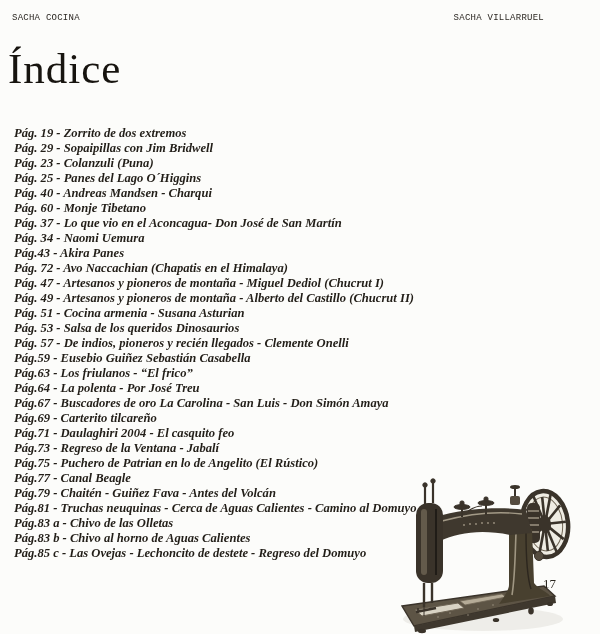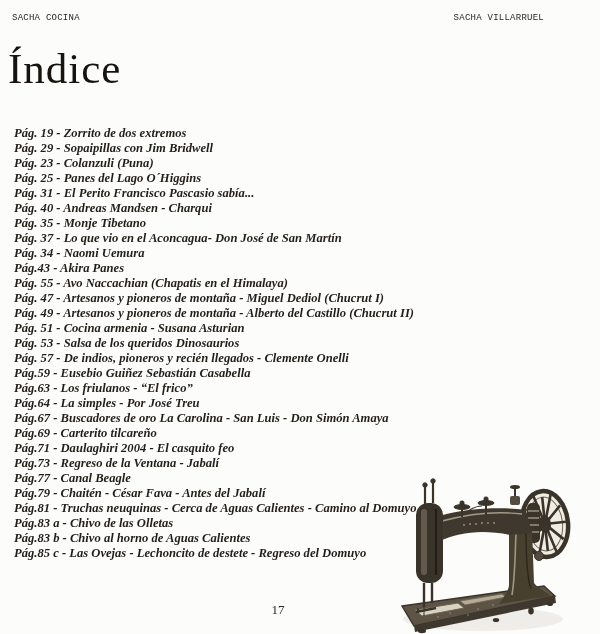--- a/index.html
+++ b/index.html
@@ -26,22 +26,22 @@
   }
   .entries{
     position:absolute;top:122px;left:10px;width:560px;
     margin:4px;padding:0;list-style:none;
     font-family:"Liberation Serif", serif;
     font-style:italic;font-weight:700;
     font-size:12.6px;line-height:15px;
     color:#221e18;white-space:nowrap;
   }
   .pagenum{
-    position:absolute;top:602px;left:0;width:556px;
-    text-align:center;
+    position:absolute;top:576px;left:0;width:556px;
+    text-align:right;
     font-size:13px;color:#2a261f;
   }
   .machine{
     position:absolute;left:398px;top:437px;width:192px;height:197px;
   }
 </style>
 </head>
 <body>
 
 <div class="page">
@@ -51,41 +51,41 @@
     <span>SACHA VILLARRUEL</span>
   </div>
 
   <div class="title">Índice</div>
 
   <ul class="entries">
     <li>Pág. 19 - Zorrito de dos extremos</li>
     <li>Pág. 29 - Sopaipillas con Jim Bridwell</li>
     <li>Pág. 23 - Colanzuli (Puna)</li>
     <li>Pág. 25 - Panes del Lago O´Higgins</li>
-    <li>Pág. 31 - El Perito Francisco Pascasio sabía...</li>
     <li>Pág. 40 - Andreas Mandsen - Charqui</li>
-    <li>Pág. 35 - Monje Tibetano</li>
+    <li>Pág. 60 - Monje Tibetano</li>
     <li>Pág. 37 - Lo que vio en el Aconcagua- Don José de San Martín</li>
     <li>Pág. 34 - Naomi Uemura</li>
     <li>Pág.43 - Akira Panes</li>
-    <li>Pág. 55 - Avo Naccachian (Chapatis en el Himalaya)</li>
+    <li>Pág. 72 - Avo Naccachian (Chapatis en el Himalaya)</li>
     <li>Pág. 47 - Artesanos y pioneros de montaña - Miguel Dediol (Chucrut I)</li>
     <li>Pág. 49 - Artesanos y pioneros de montaña - Alberto del Castillo (Chucrut II)</li>
     <li>Pág. 51 - Cocina armenia - Susana Asturian</li>
     <li>Pág. 53 - Salsa de los queridos Dinosaurios</li>
     <li>Pág. 57 - De indios, pioneros y recién llegados - Clemente Onelli</li>
     <li>Pág.59 - Eusebio Guiñez Sebastián Casabella</li>
     <li>Pág.63 - Los friulanos - “El frico”</li>
-    <li>Pág.64 - La simples - Por José Treu</li>
+    <li>Pág.64 - La polenta - Por José Treu</li>
     <li>Pág.67 - Buscadores de oro La Carolina - San Luis - Don Simón Amaya</li>
     <li>Pág.69 - Carterito tilcareño</li>
     <li>Pág.71 - Daulaghiri 2004 - El casquito feo</li>
     <li>Pág.73 - Regreso de la Ventana - Jabalí</li>
+    <li>Pág.75 - Puchero de Patrian en lo de Angelito (El Rústico)</li>
     <li>Pág.77 - Canal Beagle</li>
-    <li>Pág.79 - Chaitén - César Fava - Antes del Jabalí</li>
+    <li>Pág.79 - Chaitén - Guiñez Fava - Antes del Volcán</li>
     <li>Pág.81 - Truchas neuquinas - Cerca de Aguas Calientes - Camino al Domuyo</li>
     <li>Pág.83 a - Chivo de las Olletas</li>
     <li>Pág.83 b - Chivo al horno de Aguas Calientes</li>
     <li>Pág.85 c - Las Ovejas - Lechoncito de destete - Regreso del Domuyo</li>
   </ul>
 
   <div class="machine">
     <svg viewBox="0 0 192 197" width="192" height="197">
 
       <ellipse cx="85" cy="182" rx="80" ry="12" fill="#8d8372" opacity="0.12"></ellipse>

